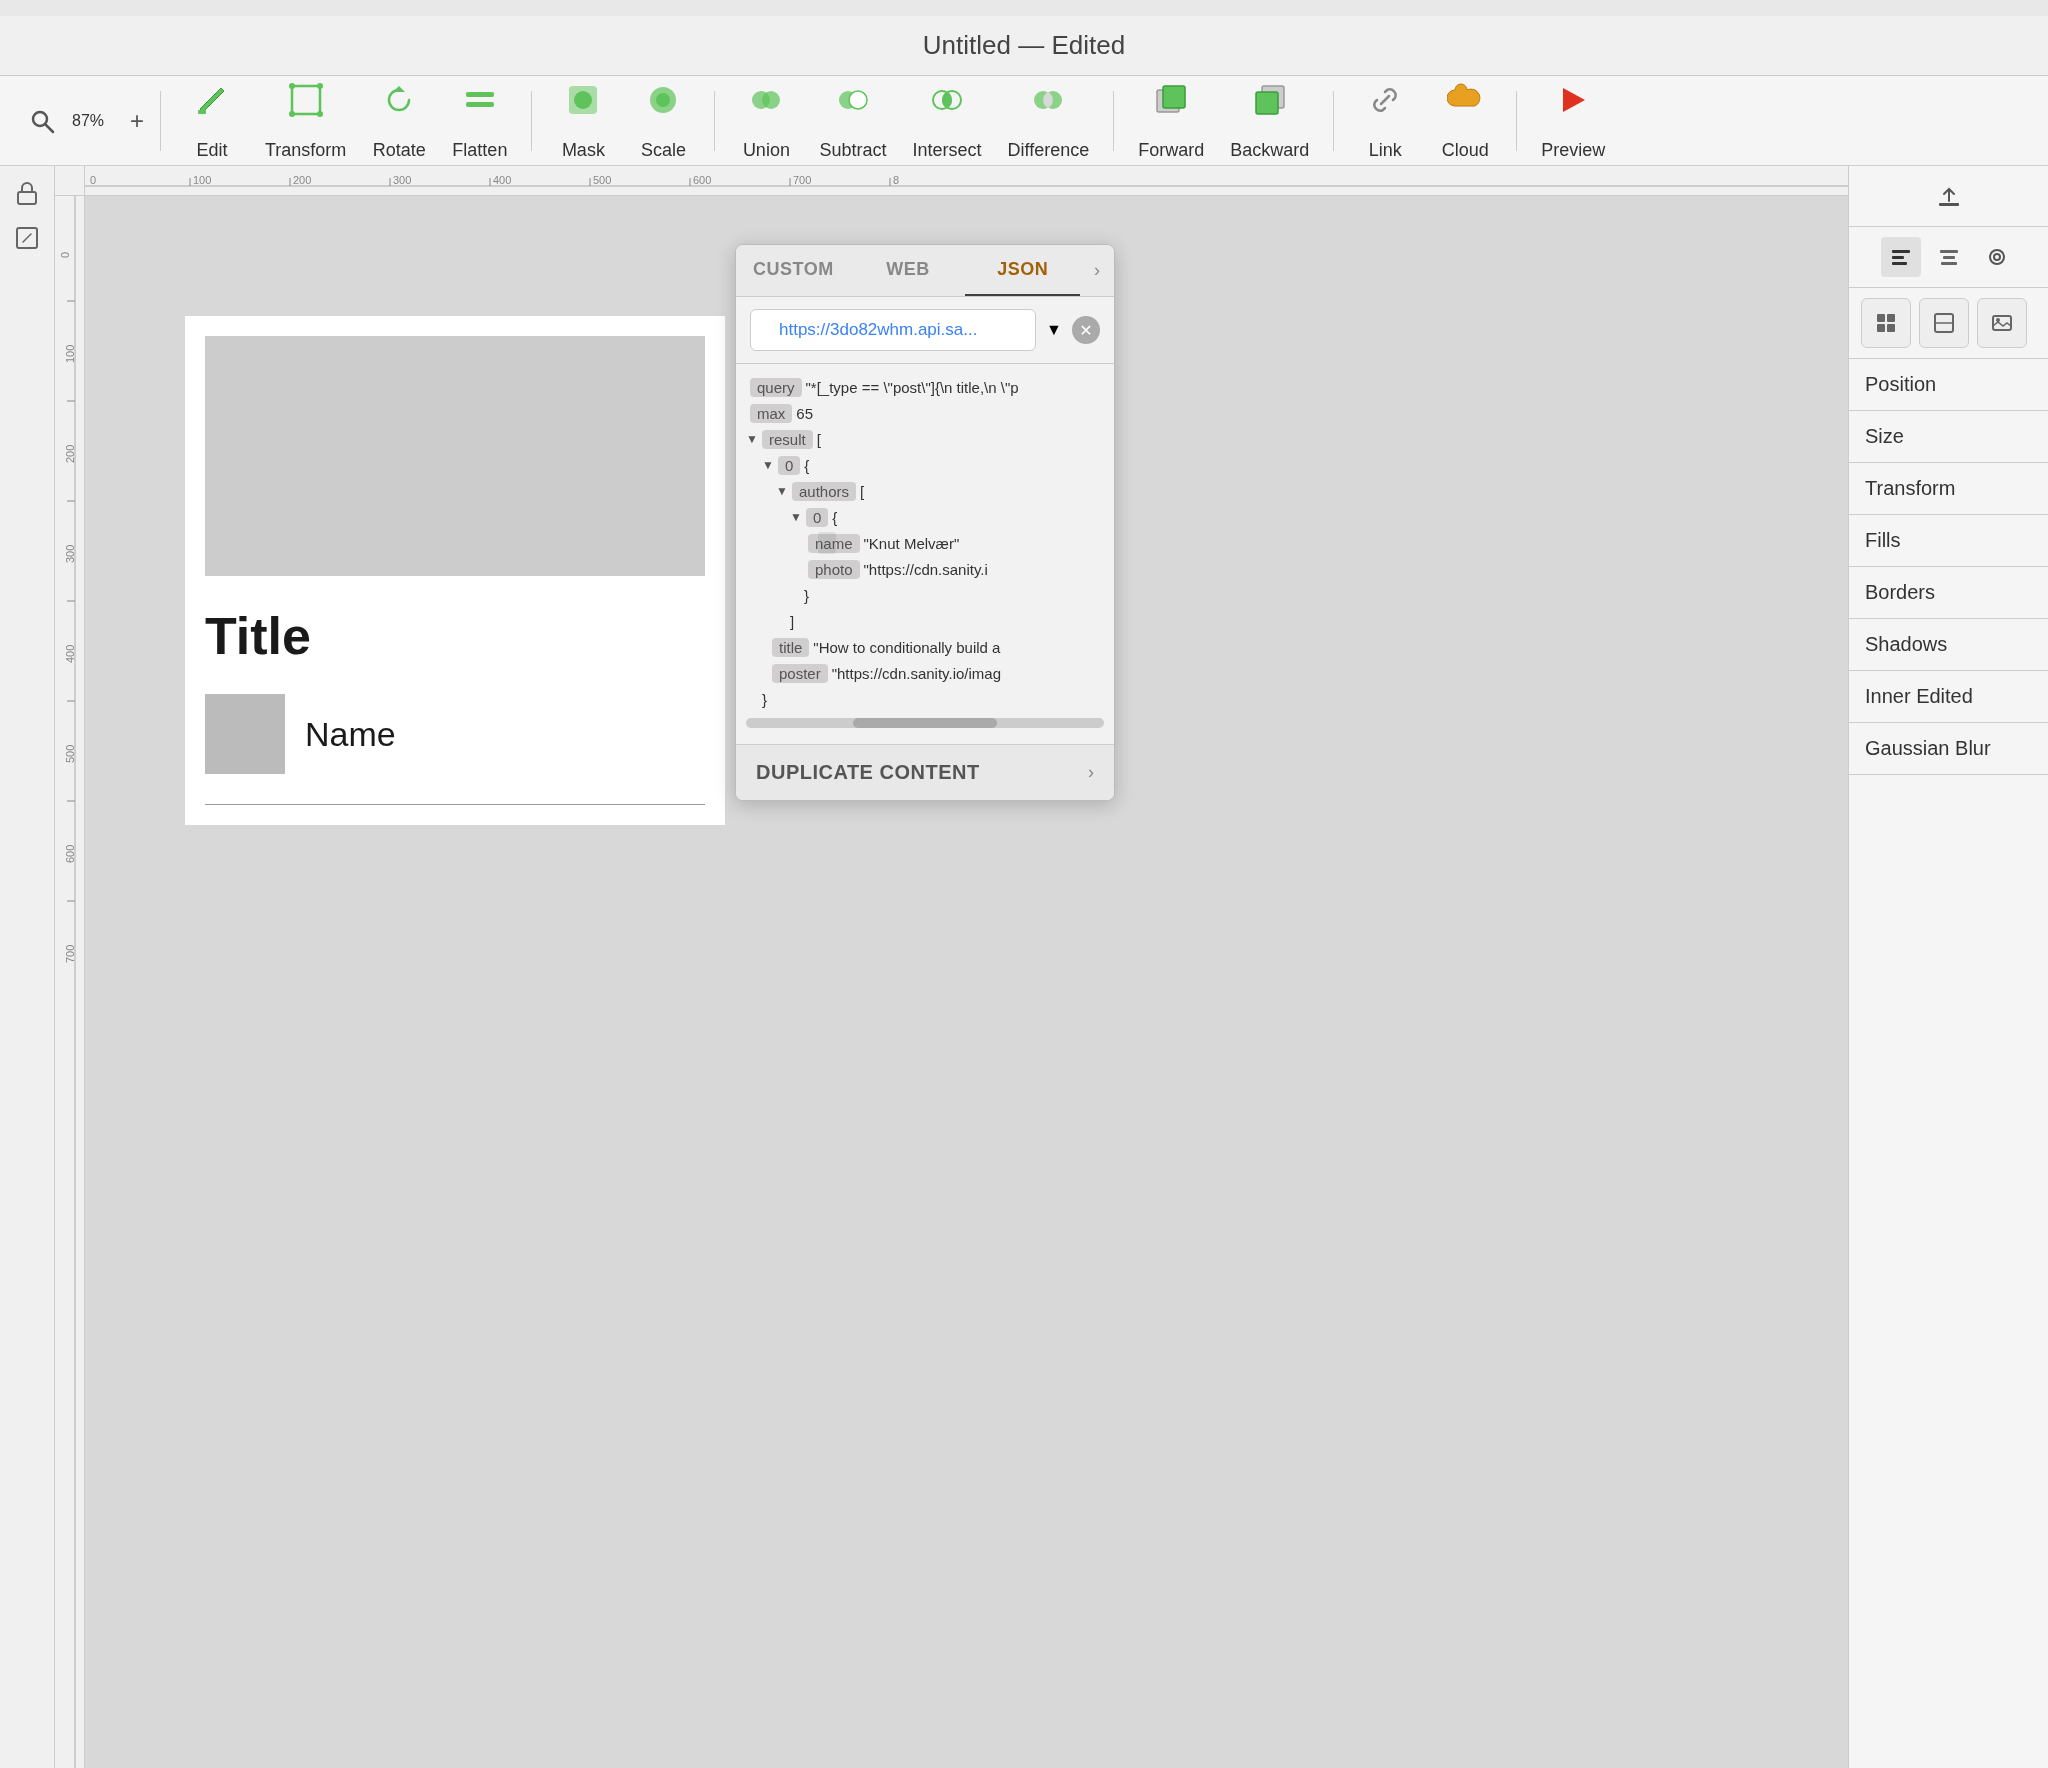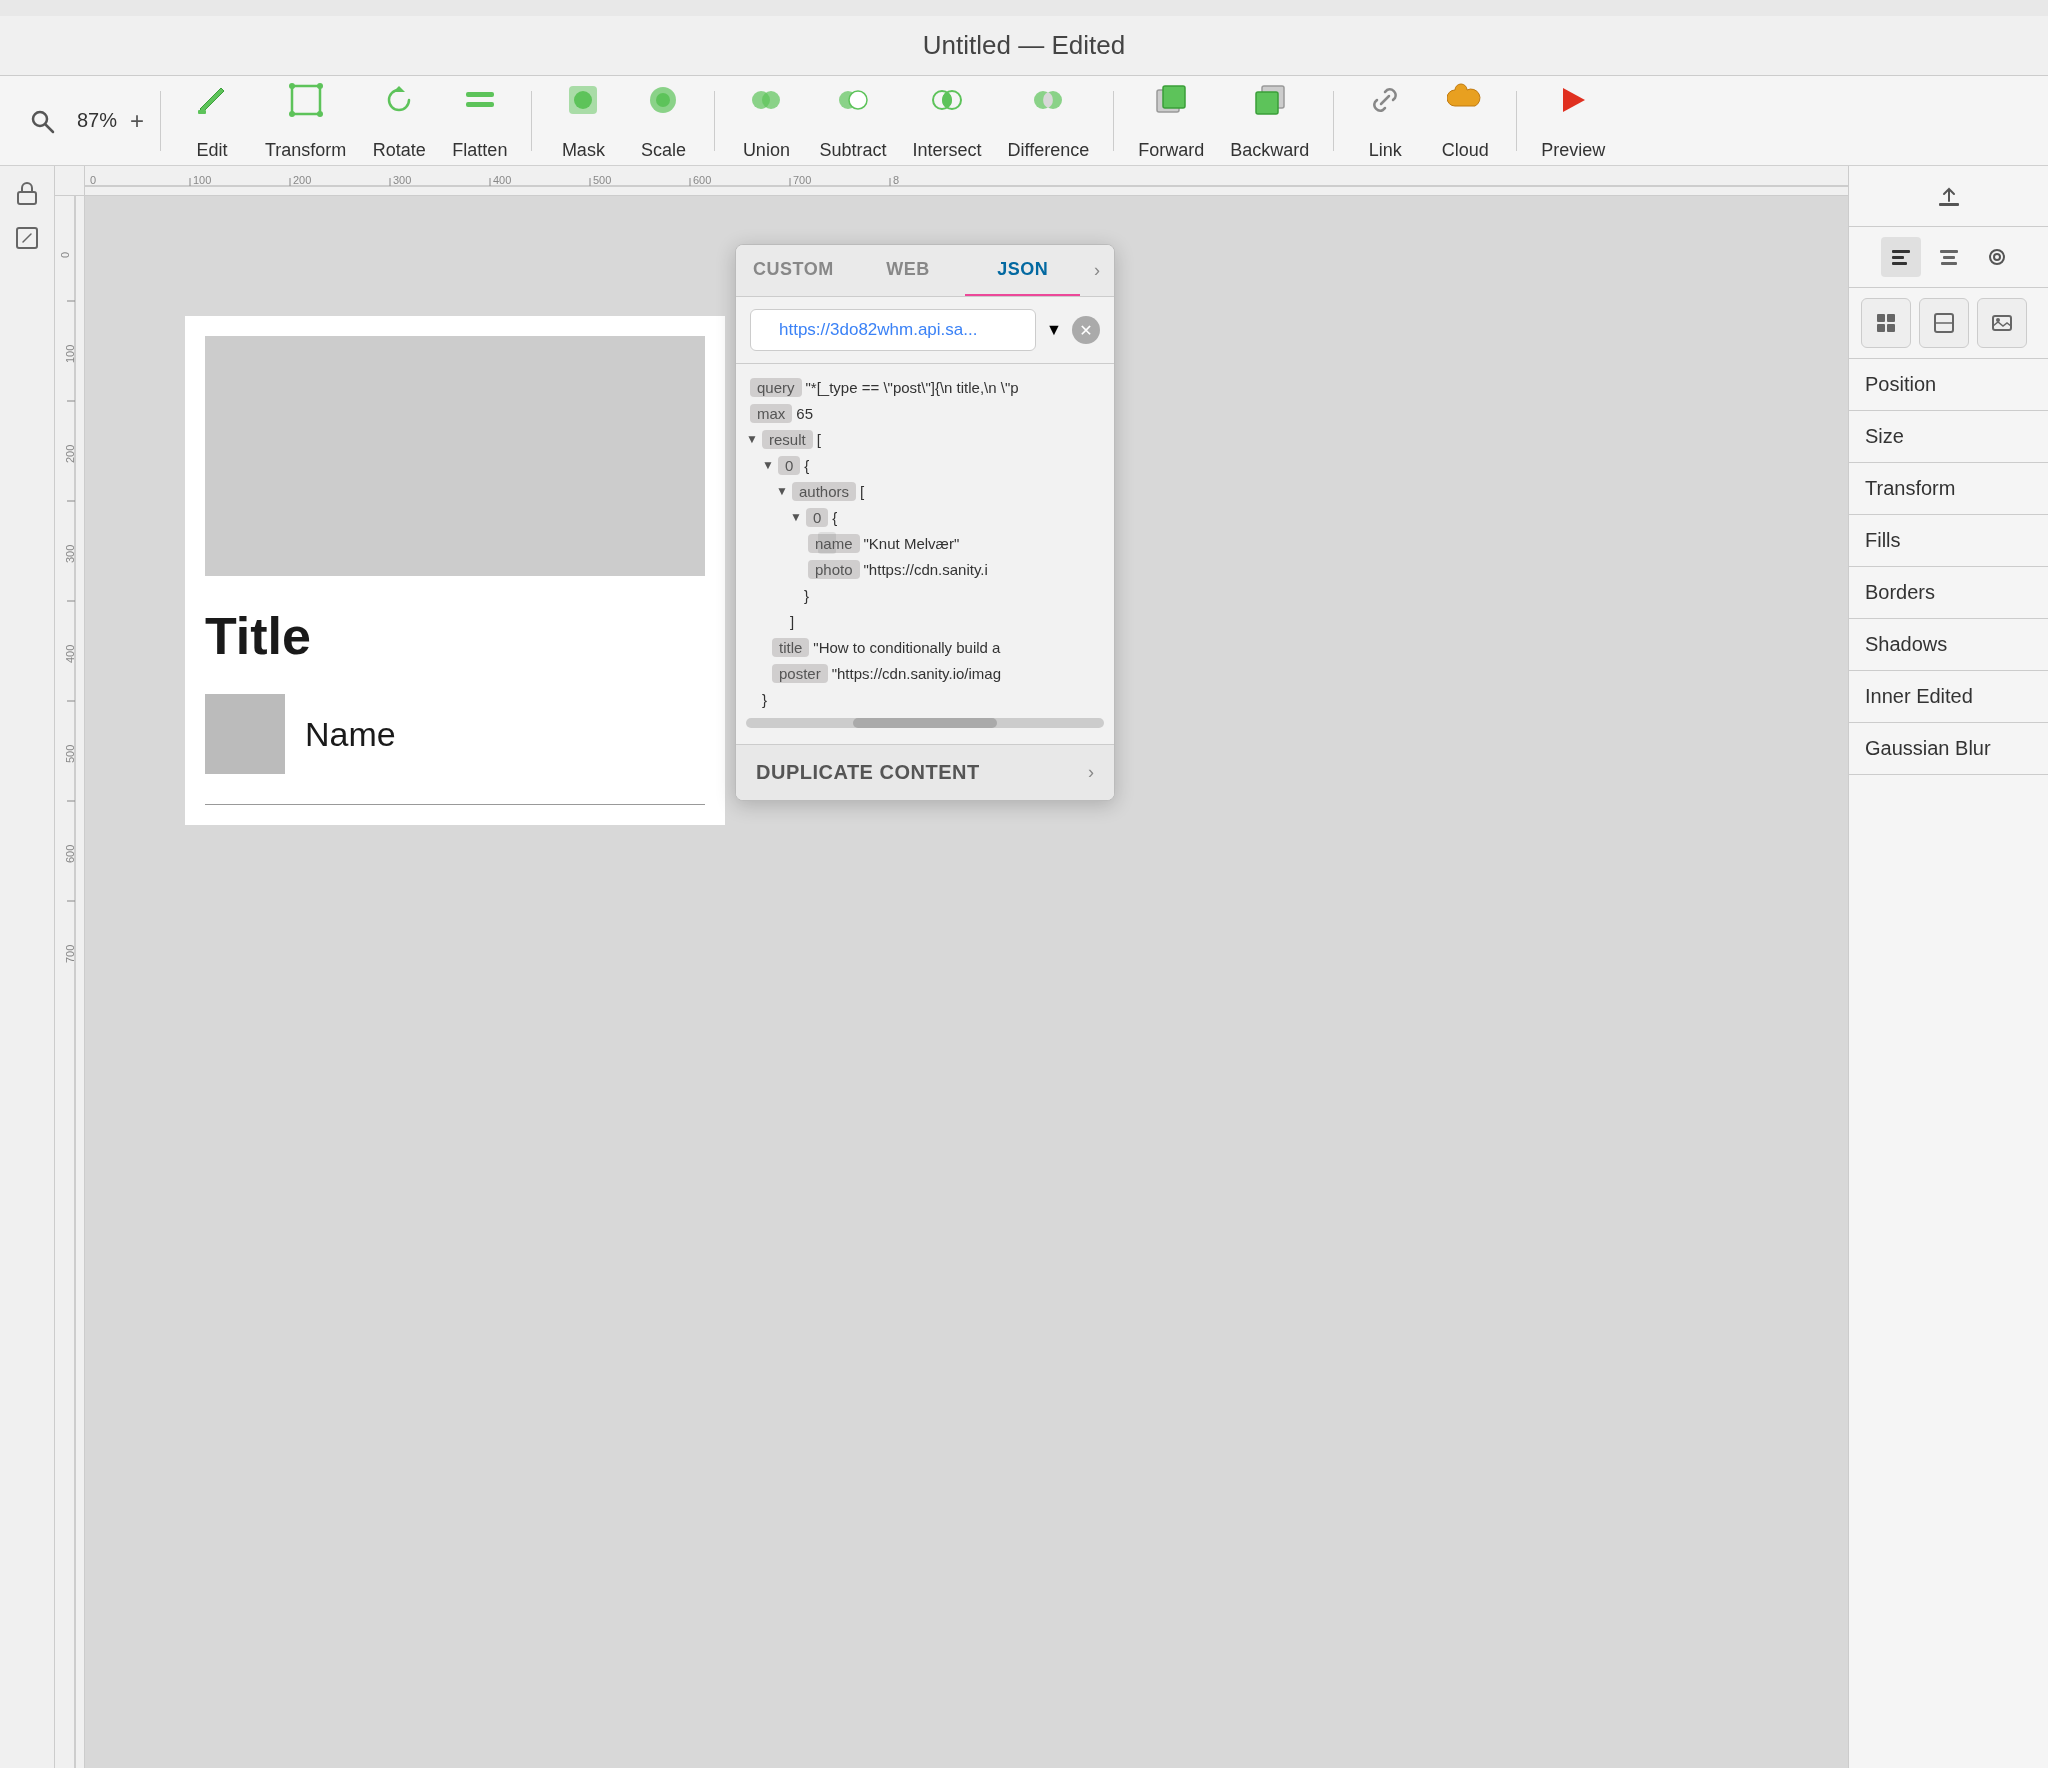--- a/index.html
+++ b/index.html
@@ -221,22 +221,22 @@
       flex: 1;
       padding: 14px 0;
       text-align: center;
       font-size: 18px;
       font-weight: 600;
       color: #888;
       cursor: pointer;
       letter-spacing: 0.5px;
     }
     .json-tab.active {
-      color: #0369a1;
-      border-bottom: 2px solid #ec4899;
+      color: #a16207;
+      border-bottom: 2px solid #404040;
     }
     .json-tab-more {
       padding: 14px 14px;
       font-size: 18px;
       color: #888;
       cursor: pointer;
       display: flex;
       align-items: center;
     }
 
@@ -386,21 +386,21 @@
 
 <div class="toolbar">
 
   <div class="zoom-group">
     <div class="search-icon-btn">
       <svg width="28" height="28" viewBox="0 0 28 28" fill="none">
         <circle cx="12" cy="12" r="7" stroke="#555" stroke-width="2.5"></circle>
         <line x1="17.5" y1="17.5" x2="25" y2="25" stroke="#555" stroke-width="2.5" stroke-linecap="round"></line>
       </svg>
     </div>
-    <span style="font-size:20px;color:#333;cursor:pointer;min-width:50px;text-align:center;">87%</span>
+    <span style="font-size:16px;color:#333;cursor:pointer;min-width:50px;">87%</span>
     <span style="font-size:24px;color:#555;cursor:pointer;">+</span>
   </div>
 
   <div class="toolbar-divider"></div>
 
   <div class="toolbar-item">
     <div class="toolbar-icon">
       <svg width="36" height="36" viewBox="0 0 36 36">
           <path d="M6 27 L27 6 L30 9 L9 30 Z" fill="#5dc35a" stroke="#3a9e38" stroke-width="1"></path>
           <rect x="4" y="28" width="8" height="4" rx="1" fill="#5dc35a"></rect>

